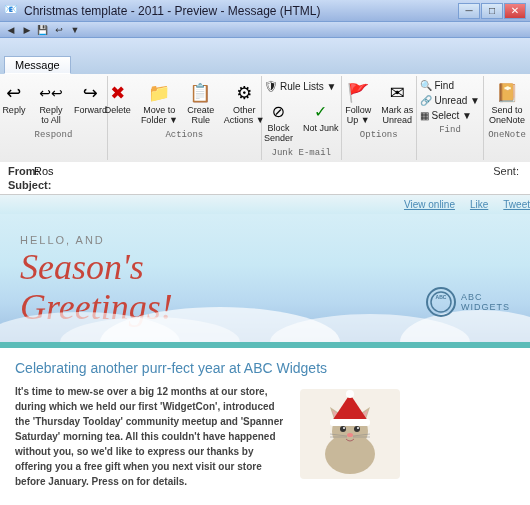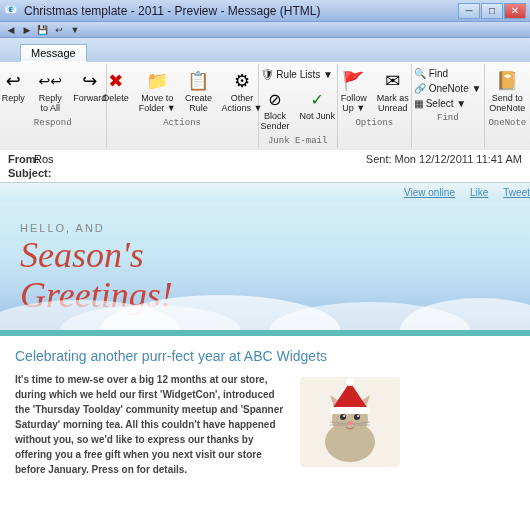--- a/index.html
+++ b/index.html
@@ -37,23 +37,23 @@
     }
     .qa-btn {
       width: 14px; height: 14px; background: transparent;
       border: none; display: flex; align-items: center;
       justify-content: center; font-size: 9px; color: #333;
       cursor: pointer;
     }
     .ribbon-tab-bar {
       display: flex;
       align-items: flex-end;
-      padding-left: 20px;
+      padding-left: 4px;
       background: linear-gradient(to bottom, #d4e3f7, #b8cfe8);
-      height: 24px;
+      height: 36px;
     }
     .ribbon-tab {
       padding: 2px 10px;
       font-size: 11px;
       background: linear-gradient(to bottom, #e8f0fa, #dce8f5);
       border: 1px solid #9ab5d8;
       border-bottom: none;
       cursor: pointer;
       height: 18px;
       display: flex;
@@ -335,21 +335,21 @@
   </div>
 
   <div class="ribbon-group">
     <div class="ribbon-small-stack">
       <div class="ribbon-btn-small">
         <span>🔍</span>
         <span>Find</span>
       </div>
       <div class="ribbon-btn-small">
         <span>🔗</span>
-        <span>OneNote ▼</span>
+        <span>Unread ▼</span>
       </div>
       <div class="ribbon-btn-small">
         <span>▦</span>
         <span>Select ▼</span>
       </div>
     </div>
     <div class="ribbon-group-label">Find</div>
   </div>
 
   <div class="ribbon-group">
@@ -362,21 +362,20 @@
     <div class="ribbon-group-label">OneNote</div>
   </div>
 
 </div>
 
 <div class="email-header">
   <div class="email-header-row">
     <span class="email-header-label">From:</span>
     <span class="email-header-value">Ros</span>
     <span class="email-header-sent">Sent:&nbsp;</span>
-    <span class="email-header-sent">Mon 12/12/2011 11:41 AM</span>
   </div>
   <div class="email-header-row">
     <span class="email-header-label">Subject:</span>
     <span class="email-header-value"></span>
   </div>
 </div>
 
 <div class="email-body">
   <div class="email-content">
 
@@ -395,20 +394,29 @@
         <ellipse cx="480" cy="40" rx="80" ry="32" fill="white" opacity="0.65"></ellipse>
         <ellipse cx="150" cy="40" rx="90" ry="25" fill="white" opacity="0.5"></ellipse>
       </svg>
 
       <div class="greeting-hello">HELLO, AND</div>
       <div class="greeting-main">
         <span>Season's</span><br>
         <span>Greetings!</span>
       </div>
 
+      <div class="abc-widgets-logo">
+        <div class="logo-circle">
+          <svg width="24" height="24" viewBox="0 0 24 24">
+            <circle cx="12" cy="12" r="10" fill="none" stroke="#4a7a9b" stroke-width="1.5"></circle>
+            <text x="12" y="9" text-anchor="middle" font-size="5" fill="#4a7a9b" font-family="Arial">ABC</text>
+          </svg>
+        </div>
+        <div class="logo-text">ABC<br>WIDGETS</div>
+      </div>
     </div>
 
     <div class="teal-divider"></div>
 
     <div class="email-main-content">
       <div class="content-title">Celebrating another purr-fect year at ABC Widgets</div>
       <div class="content-with-image">
         <div class="content-text">It's time to mew-se over a big 12 months at our store, during which we held our first 'WidgetCon', introduced the 'Thursday Toolday' community meetup and 'Spanner Saturday' morning tea. All this couldn't have happened without you, so we'd like to express our thanks by offering you a free gift when you next visit our store before January. Press on for details.</div>
 
         <div class="kitten-image">

